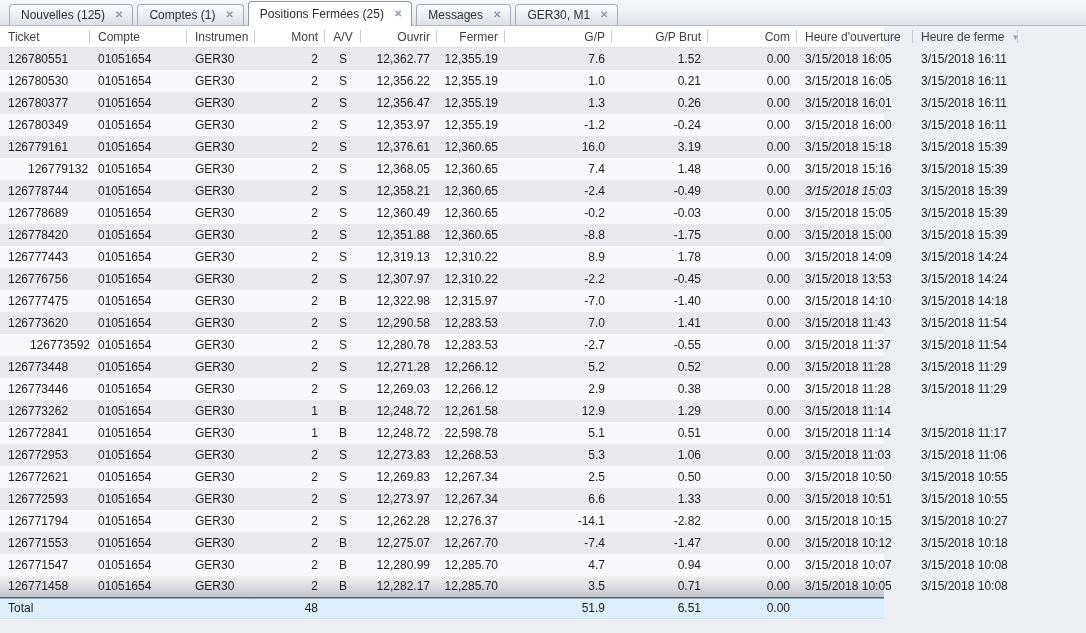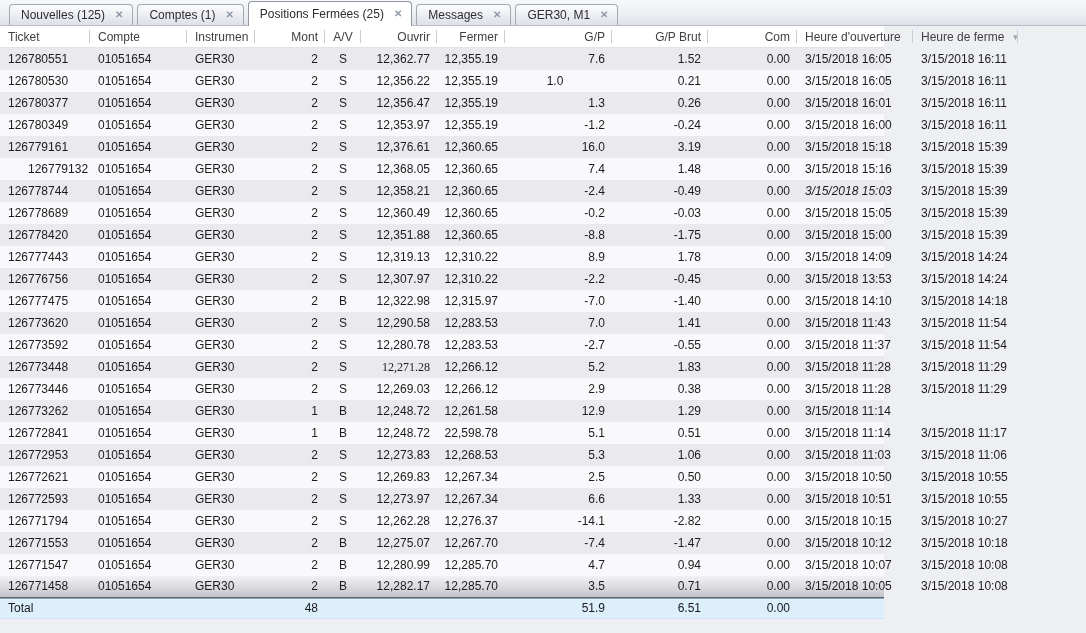--- a/index.html
+++ b/index.html
@@ -132,21 +132,21 @@
         <div class="cell left" style="width: 105px;">3/15/2018 16:11</div>
       </div>
       <div class="row even">
         <div class="cell left" style="width: 90px;">126780530</div>
         <div class="cell left" style="width: 97px;">01051654</div>
         <div class="cell left" style="width: 68px;">GER30</div>
         <div class="cell right" style="width: 70px;">2</div>
         <div class="cell center" style="width: 36px;">S</div>
         <div class="cell right" style="width: 76px;">12,356.22</div>
         <div class="cell right" style="width: 68px;">12,355.19</div>
-        <div class="cell right" style="width: 107px; text-align: center;">1.0</div>
+        <div class="cell right" style="width: 107px;">1.0</div>
         <div class="cell right" style="width: 96px;">0.21</div>
         <div class="cell right" style="width: 89px;">0.00</div>
         <div class="cell left" style="width: 116px;">3/15/2018 16:05</div>
         <div class="cell left" style="width: 105px;">3/15/2018 16:11</div>
       </div>
       <div class="row odd">
         <div class="cell left" style="width: 90px;">126780377</div>
         <div class="cell left" style="width: 97px;">01051654</div>
         <div class="cell left" style="width: 68px;">GER30</div>
         <div class="cell right" style="width: 70px;">2</div>
@@ -293,43 +293,43 @@
         <div class="cell center" style="width: 36px;">S</div>
         <div class="cell right" style="width: 76px;">12,290.58</div>
         <div class="cell right" style="width: 68px;">12,283.53</div>
         <div class="cell right" style="width: 107px;">7.0</div>
         <div class="cell right" style="width: 96px;">1.41</div>
         <div class="cell right" style="width: 89px;">0.00</div>
         <div class="cell left" style="width: 116px;">3/15/2018 11:43</div>
         <div class="cell left" style="width: 105px;">3/15/2018 11:54</div>
       </div>
       <div class="row even">
-        <div class="cell left" style="width: 90px;">126773592</div>
+        <div class="cell left" style="width: 90px; text-align: right;">126773592</div>
         <div class="cell left" style="width: 97px;">01051654</div>
         <div class="cell left" style="width: 68px;">GER30</div>
         <div class="cell right" style="width: 70px;">2</div>
         <div class="cell center" style="width: 36px;">S</div>
         <div class="cell right" style="width: 76px;">12,280.78</div>
         <div class="cell right" style="width: 68px;">12,283.53</div>
         <div class="cell right" style="width: 107px;">-2.7</div>
         <div class="cell right" style="width: 96px;">-0.55</div>
         <div class="cell right" style="width: 89px;">0.00</div>
         <div class="cell left" style="width: 116px;">3/15/2018 11:37</div>
         <div class="cell left" style="width: 105px;">3/15/2018 11:54</div>
       </div>
       <div class="row odd">
         <div class="cell left" style="width: 90px;">126773448</div>
         <div class="cell left" style="width: 97px;">01051654</div>
         <div class="cell left" style="width: 68px;">GER30</div>
         <div class="cell right" style="width: 70px;">2</div>
         <div class="cell center" style="width: 36px;">S</div>
-        <div class="cell right" style="width: 76px; font-family: Liberation Serif, serif;">12,271.28</div>
+        <div class="cell right" style="width: 76px;">12,271.28</div>
         <div class="cell right" style="width: 68px;">12,266.12</div>
         <div class="cell right" style="width: 107px;">5.2</div>
-        <div class="cell right" style="width: 96px;">1.83</div>
+        <div class="cell right" style="width: 96px;">0.52</div>
         <div class="cell right" style="width: 89px;">0.00</div>
         <div class="cell left" style="width: 116px;">3/15/2018 11:28</div>
         <div class="cell left" style="width: 105px;">3/15/2018 11:29</div>
       </div>
       <div class="row even">
         <div class="cell left" style="width: 90px;">126773446</div>
         <div class="cell left" style="width: 97px;">01051654</div>
         <div class="cell left" style="width: 68px;">GER30</div>
         <div class="cell right" style="width: 70px;">2</div>
         <div class="cell center" style="width: 36px;">S</div>

